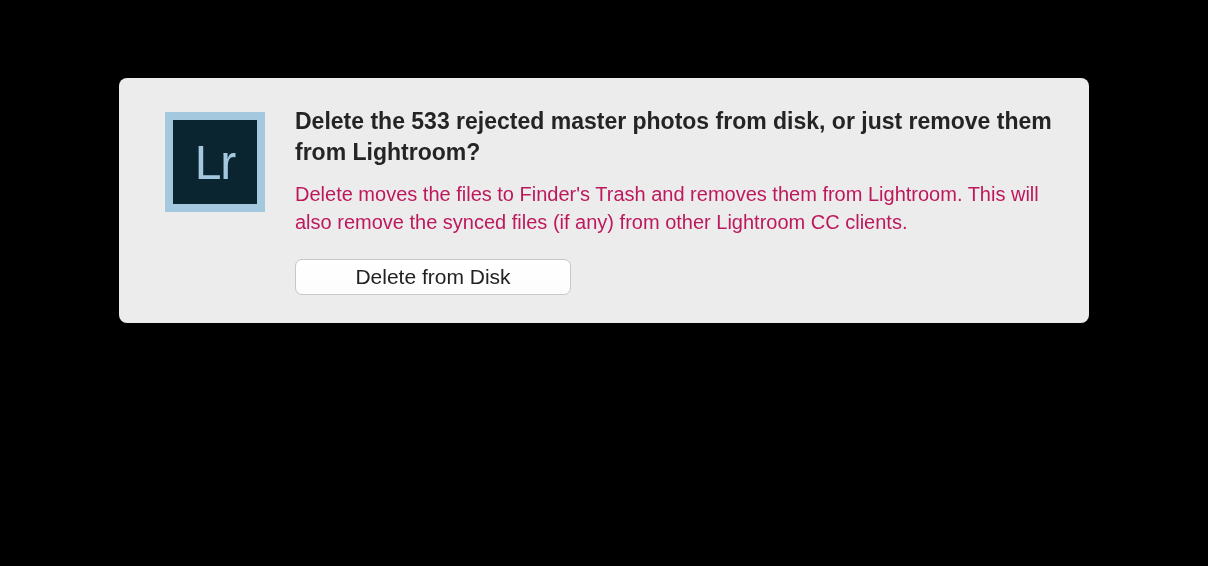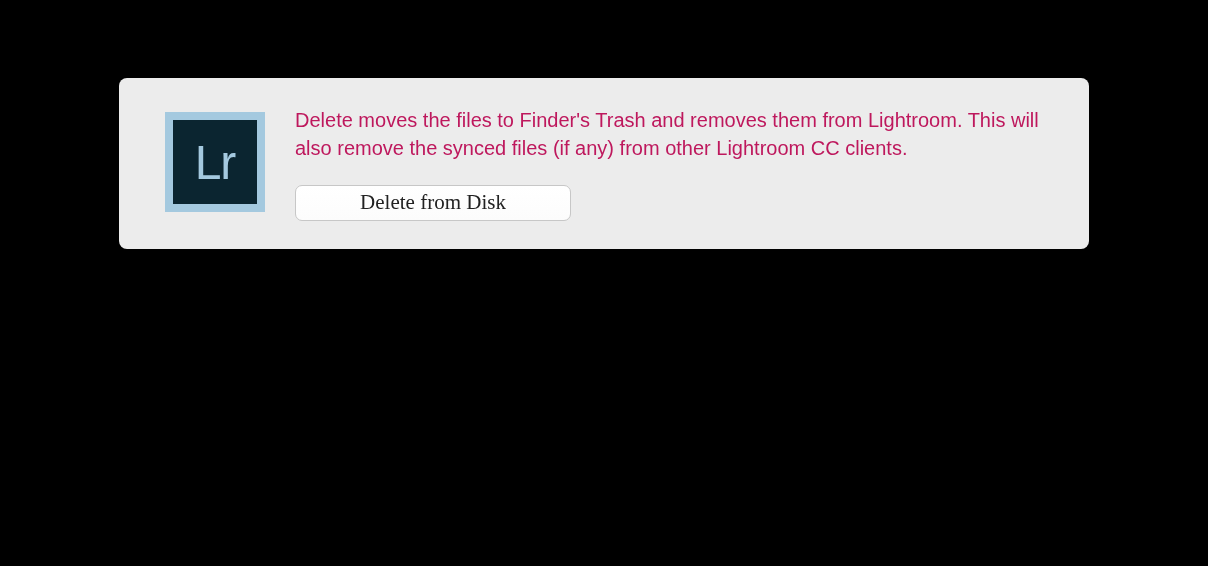--- a/index.html
+++ b/index.html
@@ -78,21 +78,21 @@
       gap: 0;
       align-items: center;
     }
     .spacer {
       flex: 1;
     }
     .btn {
       height: 36px;
       border-radius: 7px;
       font-size: 21px;
-      font-family: Liberation Serif, serif;
+      font-family: Liberation Sans, sans-serif;
       cursor: pointer;
       display: flex;
       align-items: center;
       justify-content: center;
       padding: 0 12px;
     }
     .btn-delete {
       width: 276px;
       background: linear-gradient(to bottom, #ffffff, #fcfcfc);
       border: 1px solid #c7c7c7;
@@ -116,19 +116,20 @@
 </head>
 <body>
 
 <div class="dialog">
   <div class="icon-wrap">
     <div class="lr-icon">
       <div class="lr-inner">Lr</div>
     </div>
   </div>
   <div class="content">
+    <div class="heading">Delete the 533 rejected master photos from disk, or just remove them from Lightroom?</div>
     <div class="body-text">Delete moves the files to Finder's Trash and removes them from Lightroom.  This will also remove the synced files (if any) from other Lightroom CC clients.</div>
     <div class="button-row">
       <button class="btn btn-delete">Delete from Disk</button>
       <div class="spacer"></div>
     </div>
   </div>
 </div>
 
 </body></html>

